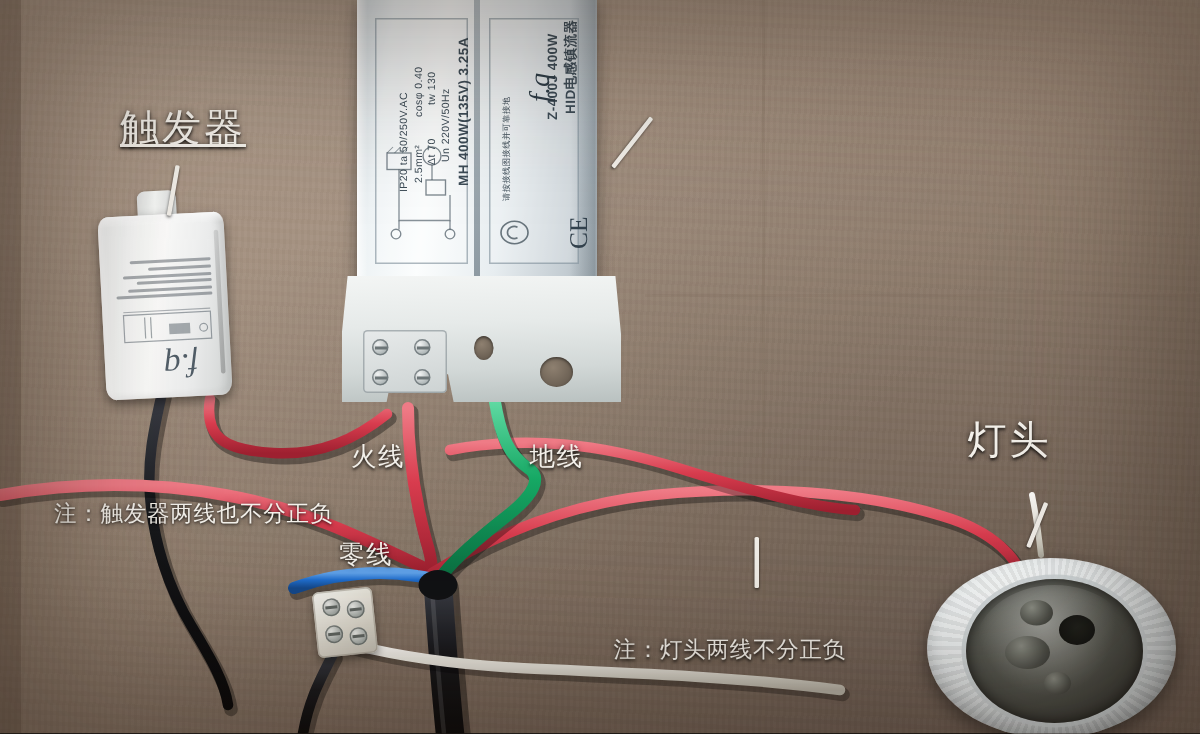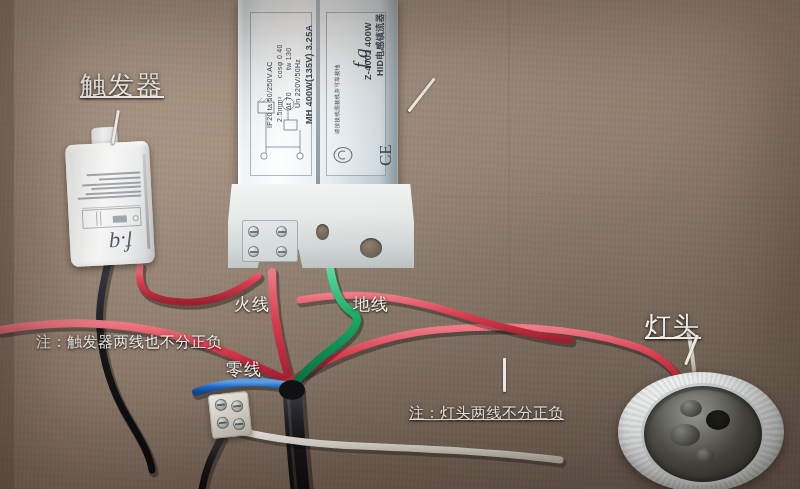--- a/index.html
+++ b/index.html
@@ -282,25 +282,25 @@
     <div class="sk-b" style="left:52px;top:58px;width:30px;height:22px;"></div>
     <div class="sk-b" style="left:78px;top:82px;width:18px;height:15px;"></div>
     <div class="sk-slot" style="left:88px;top:44px;width:24px;height:20px;"></div>
   </div>
 
   <div class="anno a-big" style="left:80px;top:68px;text-decoration:underline;">触发器</div>
   <div class="leader" style="left:114px;top:110px;width:3px;height:34px;transform:rotate(10deg);"></div>
 
   <div class="leader" style="left:420px;top:74px;width:3px;height:42px;transform:rotate(38deg);"></div>
 
-  <div class="anno a-big" style="left:645px;top:309px;text-decoration:underline;">灯头</div>
+  <div class="anno a-big" style="left:645px;top:276px;">灯头</div>
   <div class="leader" style="left:690px;top:334px;width:3px;height:32px;transform:rotate(22deg);"></div>
 
   <div class="anno a-mid" style="left:234px;top:293px;">火线</div>
   <div class="anno a-mid" style="left:353px;top:293px;">地线</div>
   <div class="anno a-mid" style="left:226px;top:358px;">零线</div>
 
   <div class="anno a-note" style="left:36px;top:333px;">注：触发器两线也不分正负</div>
-  <div class="anno a-note" style="left:409px;top:404px;text-decoration:underline;">注：灯头两线不分正负</div>
+  <div class="anno a-note" style="left:409px;top:424px;">注：灯头两线不分正负</div>
   <div class="leader" style="left:503px;top:358px;width:3px;height:34px;"></div>
 
   <div class="vig"></div>
 </div>
 
 </body></html>

